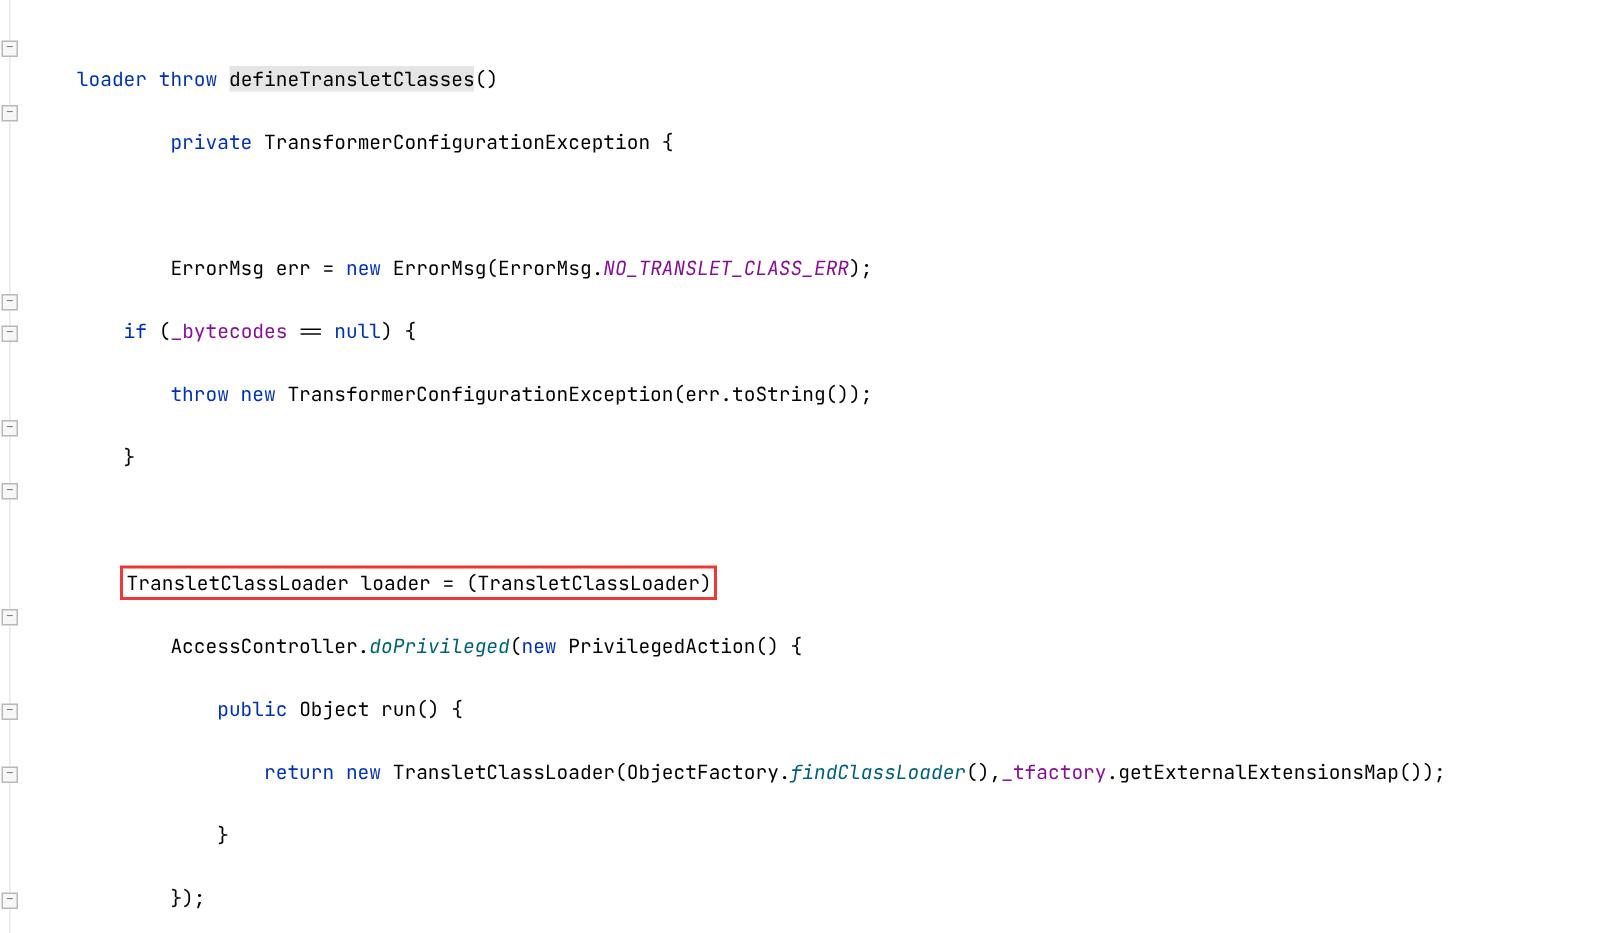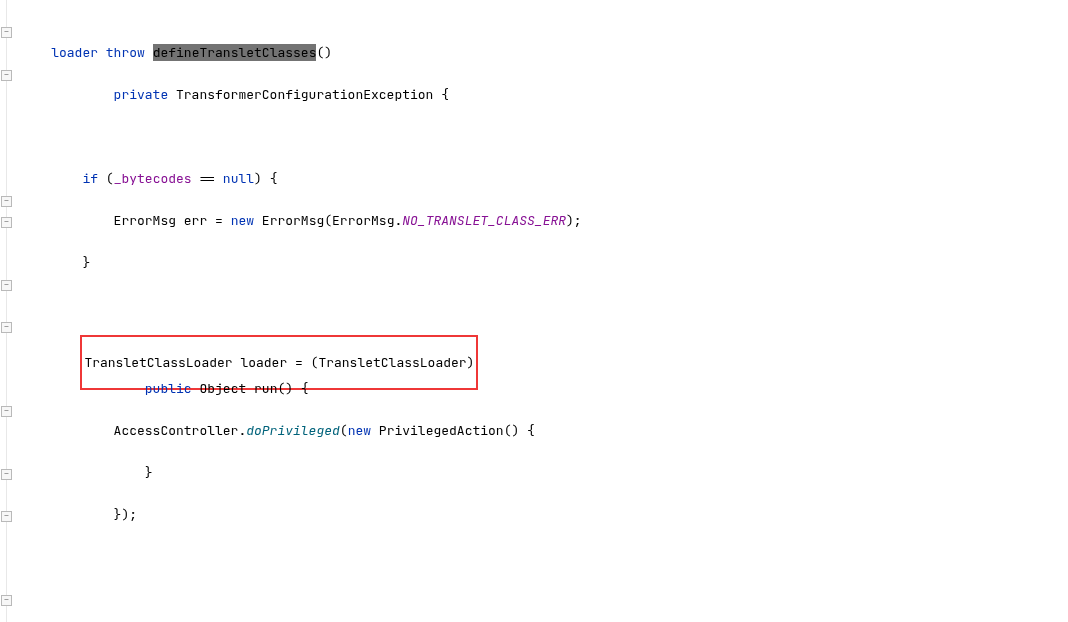--- a/index.html
+++ b/index.html
@@ -52,26 +52,26 @@
     left: 6px;
     top: 0;
     bottom: 0;
     width: 1px;
     background: #e8e8e8;
   }
   .hl-kw { color: #0033b3; }
   .hl-field { color: #871094; }
   .hl-staticfield { color: #871094; font-style: italic; }
   .hl-methoditalic { color: #00627a; font-style: italic; }
-  .hl-yellow { background: #737373; }
+  .hl-yellow { background: #e5e5e5; }
   .box-red {
     border: 2px solid #ef3737;
     display: inline-block;
     line-height: 19px;
-    padding: 16px 2px;
+    padding: 0 2px;
     margin: -1px -2px;
   }
   .linebg-current {
     position: absolute;
     left: 0; right: 0;
     height: 21px;
     background: #fcfaee;
     z-index: -1;
   }
 </style>
@@ -90,27 +90,29 @@
     <div class="gutter-mark" style="top:406px;"></div>
     <div class="gutter-mark" style="top:469px;"></div>
     <div class="gutter-mark" style="top:511px;"></div>
     <div class="gutter-mark" style="top:595px;"></div>
   </div>
   <div class="code">
     <div class="linebg-current" style="top:525px;"></div>
 <div class="line">    <span class="hl-kw">loader</span><span class="hl-kw"> throw</span> <span class="hl-yellow">defineTransletClasses</span><span>()</span></div>
 <div class="line">            <span class="hl-kw">private</span><span> TransformerConfigurationException {</span></div>
 <div class="line"></div>
+<div class="line">            <span>ErrorMsg err = </span><span class="hl-kw">new</span><span> ErrorMsg(ErrorMsg.</span><span class="hl-staticfield">NO_TRANSLET_CLASS_ERR</span><span>);</span></div>
 <div class="line">        <span class="hl-kw">if</span><span> (</span><span class="hl-field">_bytecodes</span><span> == </span><span class="hl-kw">null</span><span>) {</span></div>
-<div class="line">            <span>ErrorMsg err = </span><span class="hl-kw">new</span><span> ErrorMsg(ErrorMsg.</span><span class="hl-staticfield">NO_TRANSLET_CLASS_ERR</span><span>);</span></div>
+<div class="line">            <span class="hl-kw">throw new</span><span> TransformerConfigurationException(err.toString());</span></div>
 <div class="line">        <span>}</span></div>
 <div class="line"></div>
 <div class="line">        <span class="box-red"><span>TransletClassLoader loader = (TransletClassLoader)</span></span></div>
+<div class="line">            <span>AccessController.</span><span class="hl-methoditalic">doPrivileged</span><span>(</span><span class="hl-kw">new</span><span> PrivilegedAction() {</span></div>
 <div class="line">                <span class="hl-kw">public</span><span> Object run() {</span></div>
-<div class="line">            <span>AccessController.</span><span class="hl-methoditalic">doPrivileged</span><span>(</span><span class="hl-kw">new</span><span> PrivilegedAction() {</span></div>
+<div class="line">                    <span class="hl-kw">return new</span><span> TransletClassLoader(ObjectFactory.</span><span class="hl-methoditalic">findClassLoader</span><span>(),</span><span class="hl-field">_tfactory</span><span>.getExternalExtensionsMap());</span></div>
 <div class="line">                <span>}</span></div>
 <div class="line">            <span>});</span></div>
 
 
 
 
 
 
 
 

